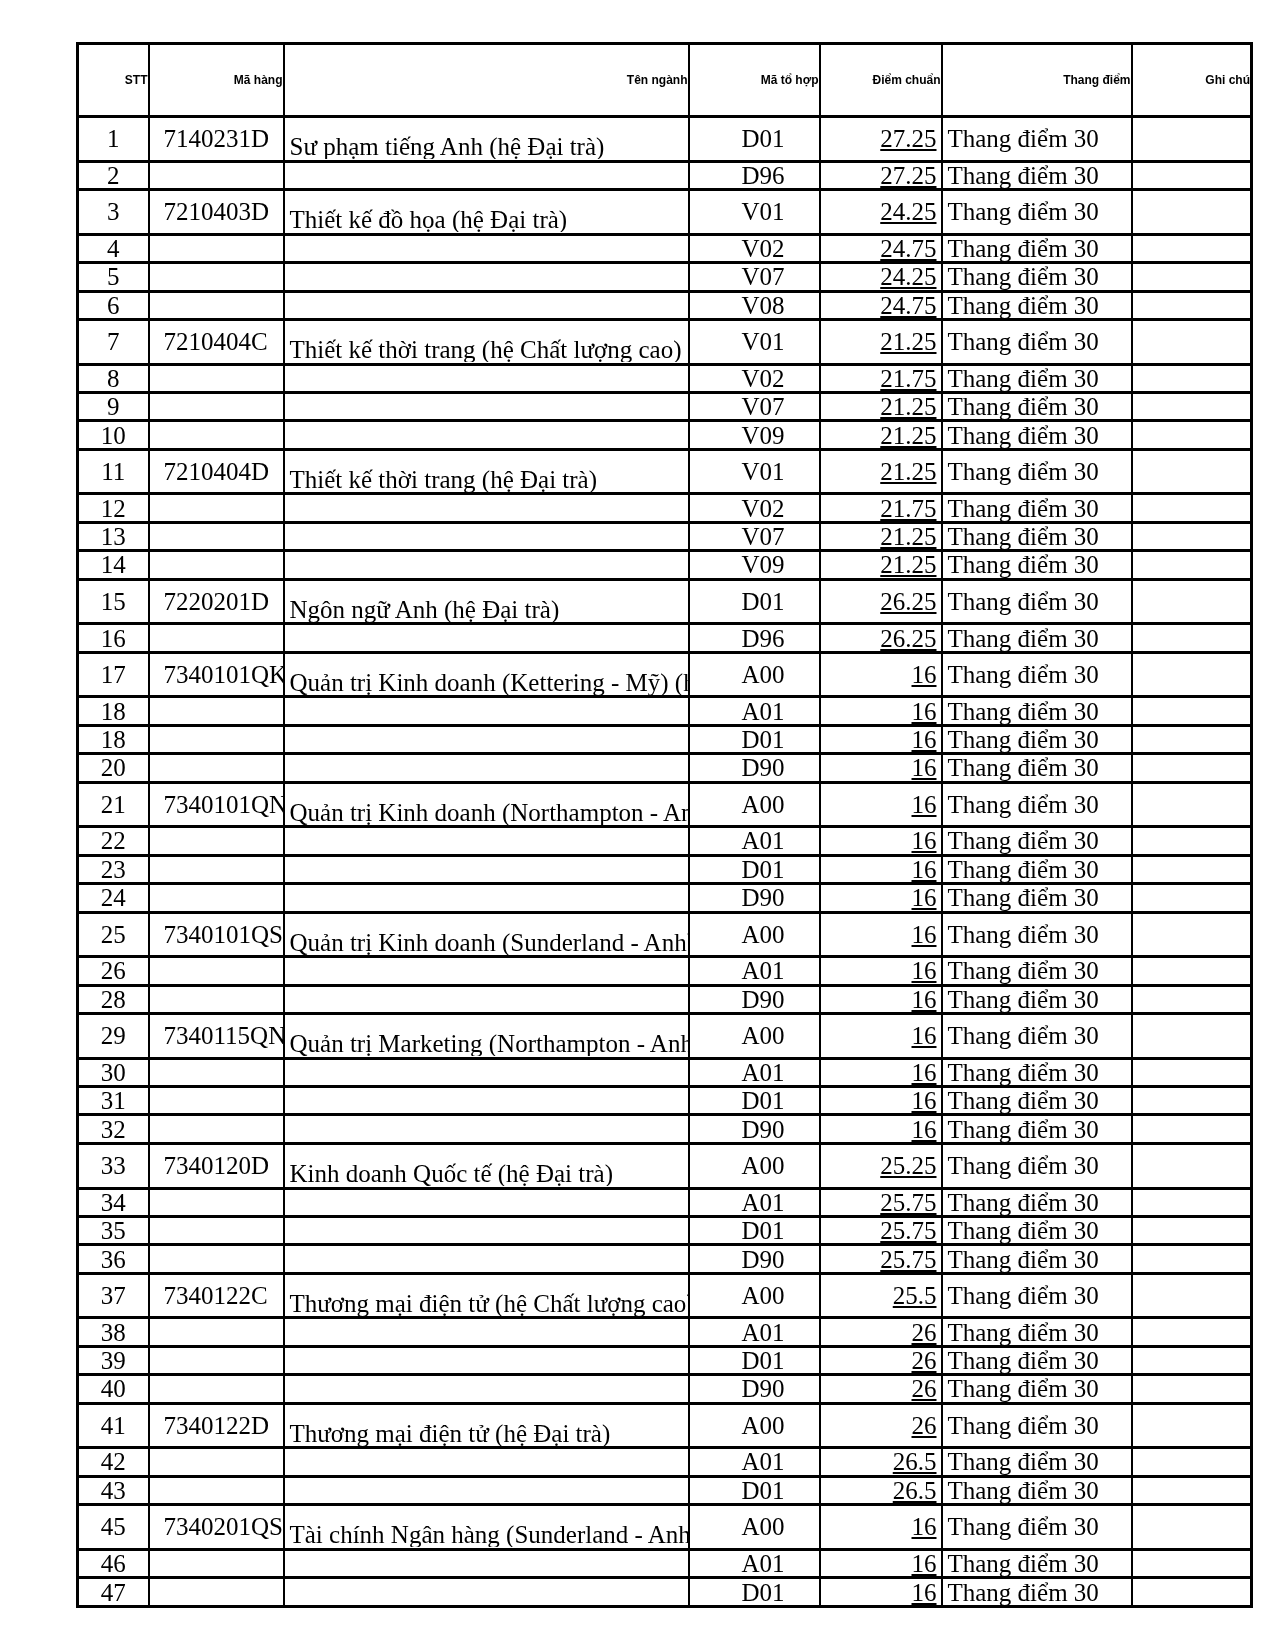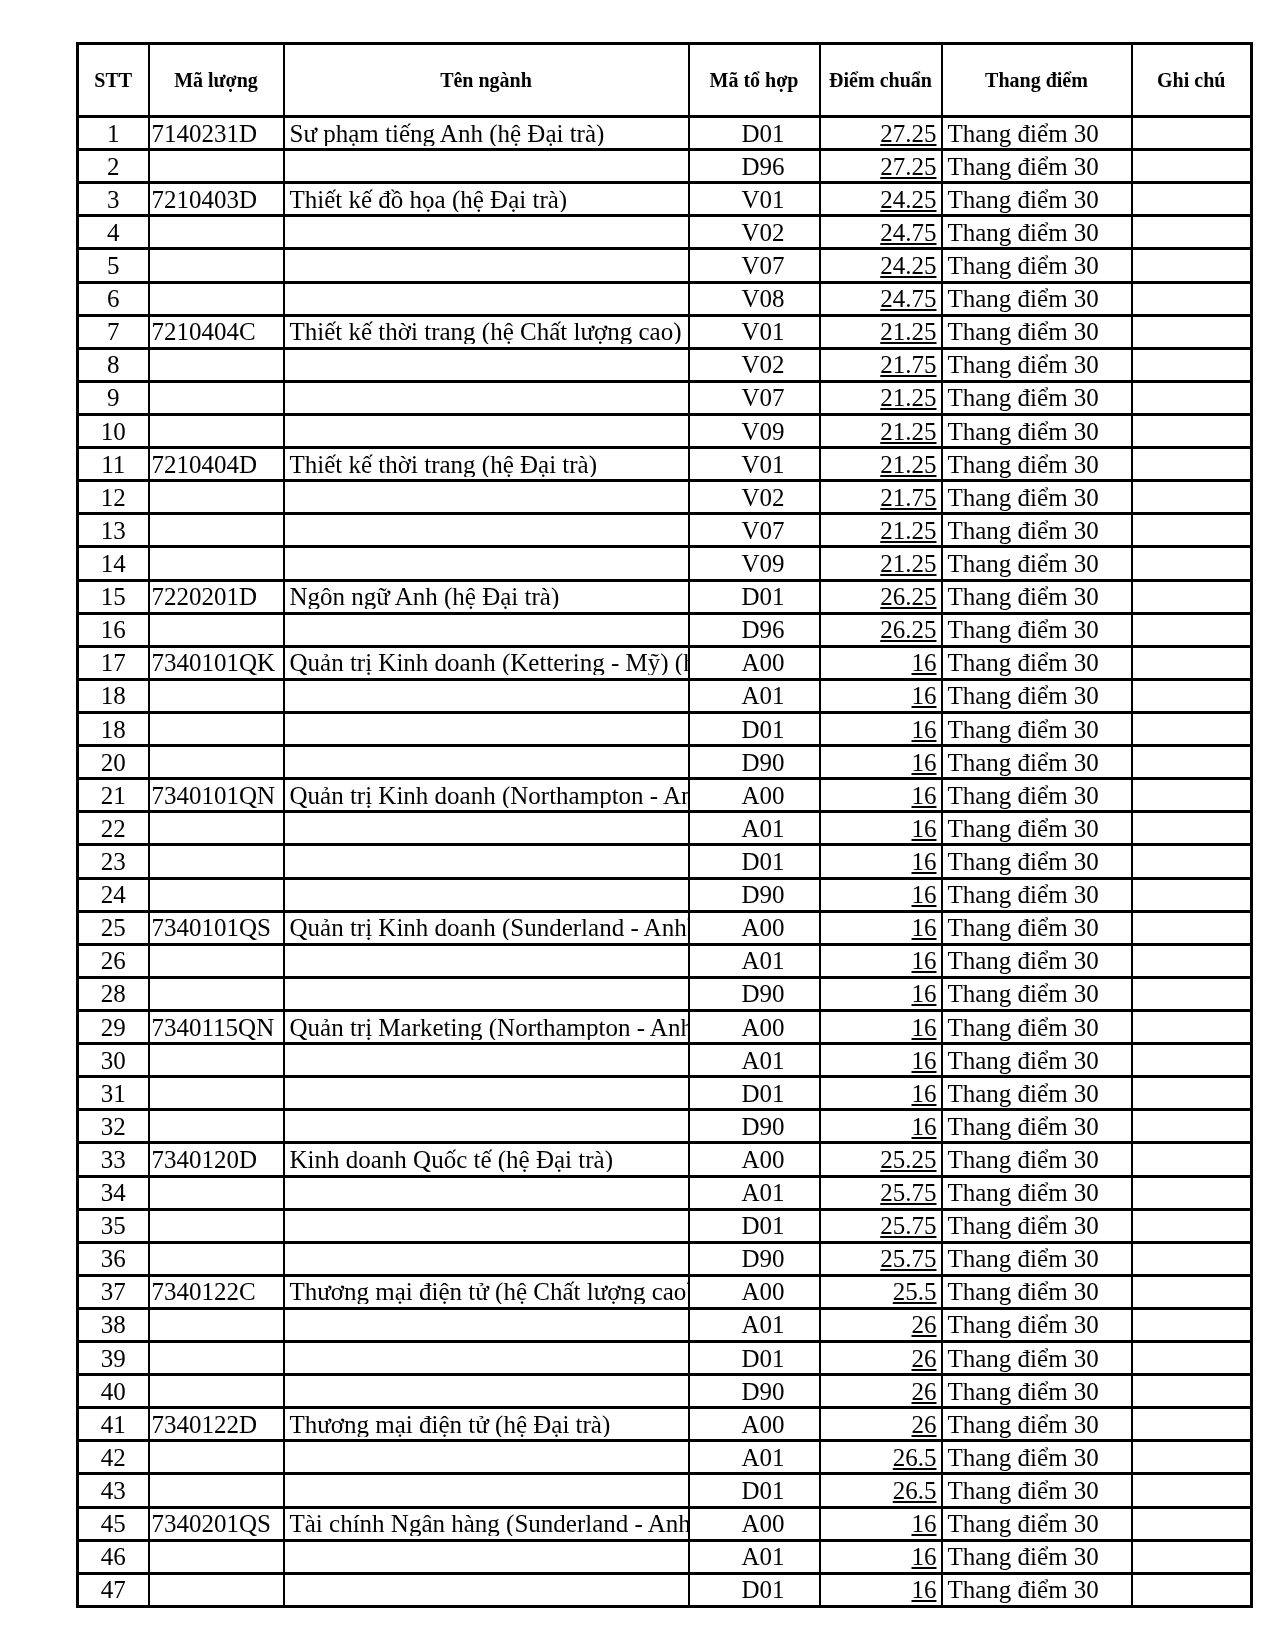--- a/index.html
+++ b/index.html
@@ -38,40 +38,41 @@
     border-bottom: 3px solid #000;
     padding: 0;
     vertical-align: middle;
     overflow: hidden;
     background: #ffffff;
   }
   .score-table thead tr {
     height: 73px;
   }
   .score-table th {
-    font-family: Liberation Serif, serif;
-    font-size: 20px;
+    font-family: Liberation Sans, sans-serif;
+    font-size: 12px;
     font-weight: bold;
-    text-align: center;
+    text-align: right;
     white-space: nowrap;
   }
   .score-table td {
     font-size: 25px;
     line-height: 1;
     white-space: nowrap;
   }
   td.c-stt   { text-align: center; }
-  td.c-code  { padding-left: 2px; }
+  td.c-code  { padding-left: 14px; }
   td.c-name  { padding-left: 0; }
   td.c-name .clip {
     display: block;
     padding-left: 5px;
     white-space: nowrap;
     overflow: hidden;
     width: 100%;
+    margin-top: 16px;
   }
   td.c-combo { padding-left: 18px; text-align: center; }
   td.c-score { text-align: right; padding-right: 4px; text-decoration: underline; }
   td.c-scale { padding-left: 5px; }
   td.c-note  { }
 </style>
 </head>
 <body>
 
 <div class="page">
@@ -81,21 +82,21 @@
       <col style="width:135px">
       <col style="width:405px">
       <col style="width:131px">
       <col style="width:122px">
       <col style="width:190px">
       <col style="width:120px">
     </colgroup>
     <thead>
       <tr>
         <th>STT</th>
-        <th>Mã lượng</th>
+        <th>Mã hàng</th>
         <th>Tên ngành</th>
         <th>Mã tổ hợp</th>
         <th>Điểm chuẩn</th>
         <th>Thang điểm</th>
         <th>Ghi chú</th>
       </tr>
     </thead>
     <tbody id="tbody">
   <tr>
     <td class="c-stt">1</td>

